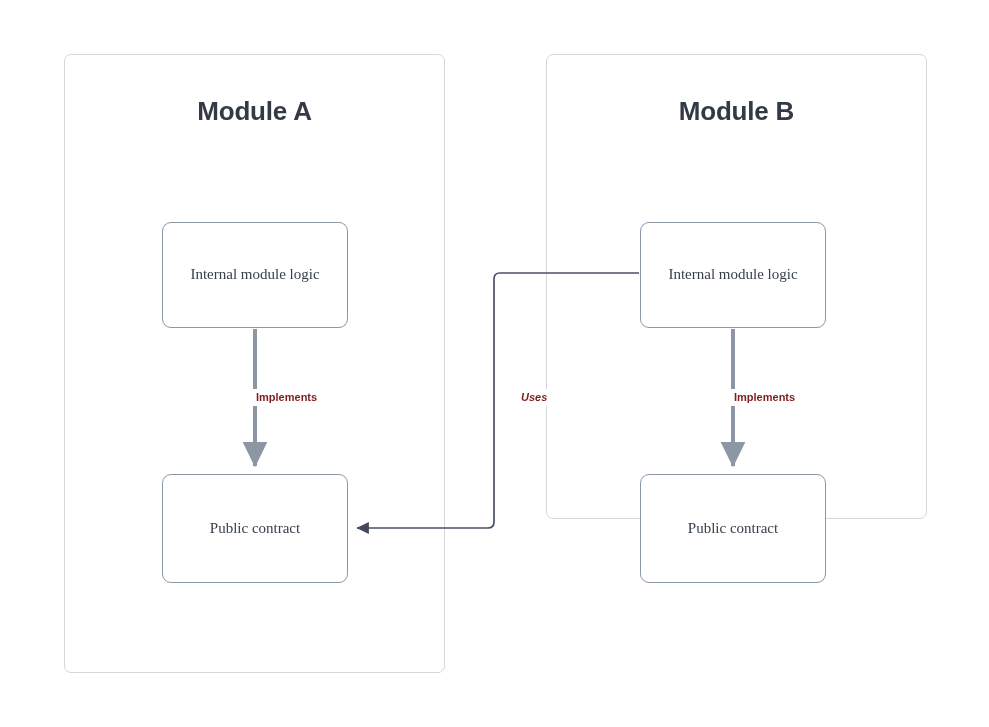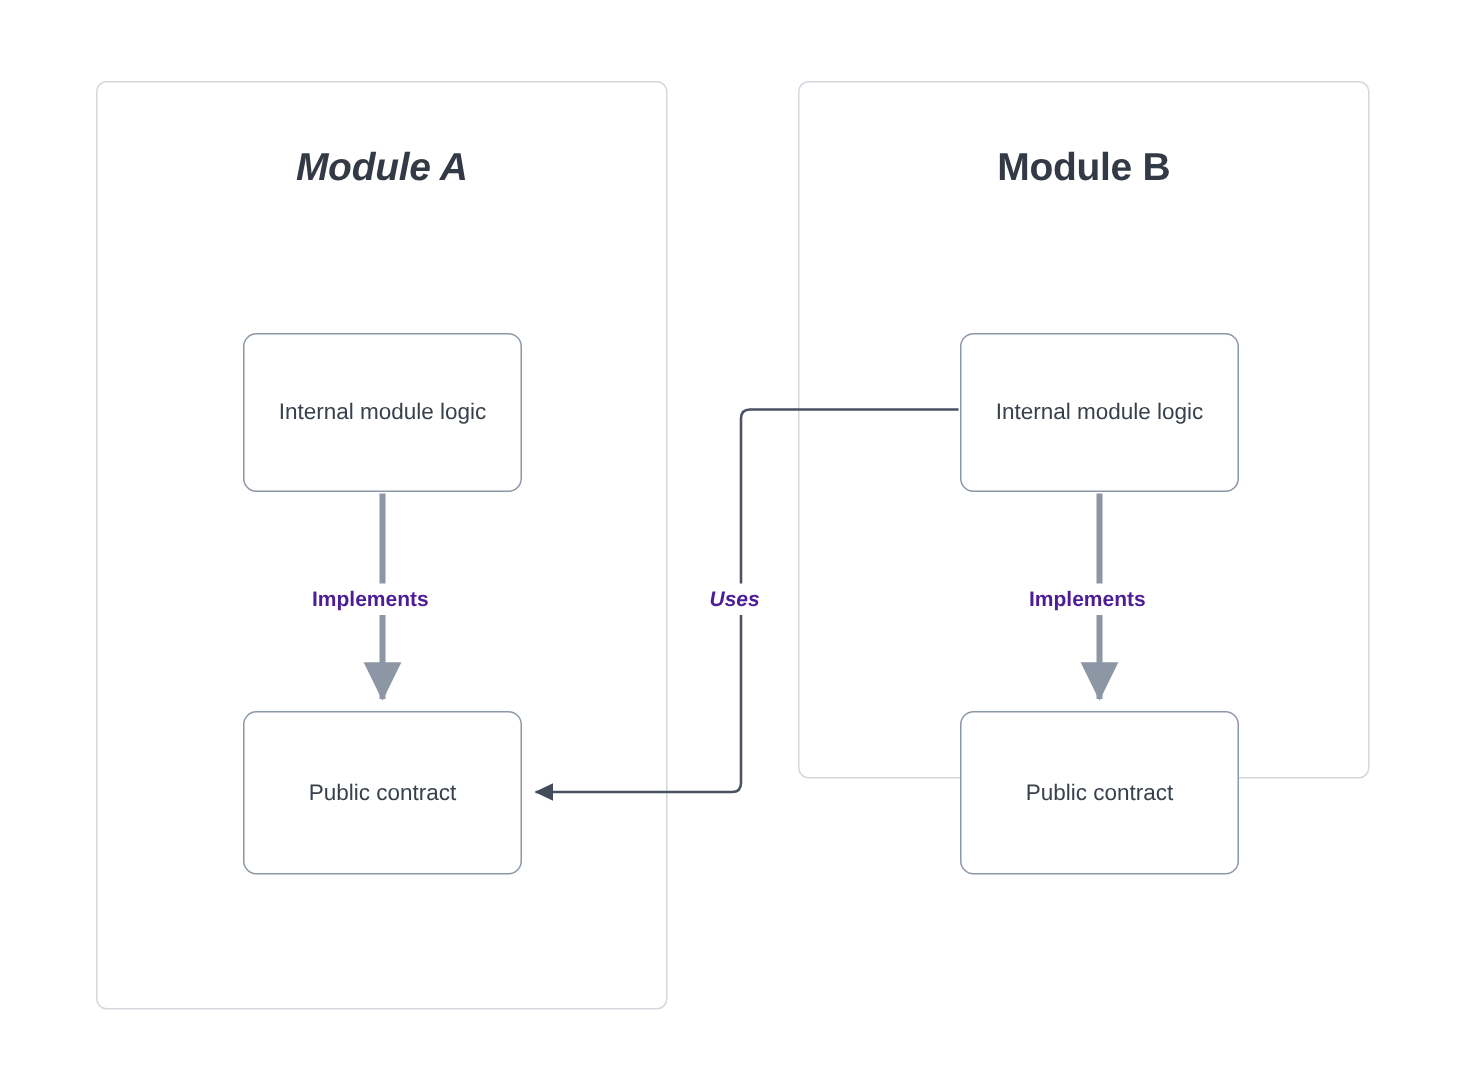--- a/index.html
+++ b/index.html
@@ -21,22 +21,22 @@
   }
 
   
   .module-container {
     position: absolute;
     box-sizing: border-box;
     border: 1.6px solid #d4d7dd;
     border-radius: 7px;
     background: #ffffff;
   }
-  #module-a { left: 64px;  top: 54px; width: 381px; height: 619px; font-style: italic; }
-  #module-b { left: 532px; top: 54px; width: 381px; height: 465px; }
+  #module-a { left: 64px;  top: 54px; width: 381px; height: 619px; }
+  #module-b { left: 546px; top: 54px; width: 381px; height: 465px; }
 
   .module-title {
     position: absolute;
     left: 0;
     right: 0;
     top: 41px;
     text-align: center;
     font-size: 26px;
     font-weight: bold;
     color: #333a45;
@@ -54,49 +54,50 @@
     display: flex;
     align-items: center;
     justify-content: center;
     text-align: center;
     font-size: 15px;
     color: #38404c;
     line-height: 1.45;
     padding: 0 10px;
     z-index: 4;
   }
-  .node-label { display: block; }
+  .node-label { display: block; font-family: Liberation Serif, serif; }
 
   #node-a-logic    { left: 162px; top: 222px; width: 186px; height: 106px; }
   #node-a-contract { left: 162px; top: 474px; width: 186px; height: 109px; }
   #node-b-logic    { left: 640px; top: 222px; width: 186px; height: 106px; }
   #node-b-contract { left: 640px; top: 474px; width: 186px; height: 109px; }
 
   
   .conn-svg {
     position: absolute;
     left: 0;
     top: 0;
     width: 989px;
     height: 727px;
     overflow: visible;
     z-index: 2;
     pointer-events: none;
   }
 
   .edge-label {
     position: absolute;
-    font-size: 14px;
+    font-size: 11px;
     font-weight: bold;
-    color: #4c1d95;
+    color: #7f1d1d;
     background: #ffffff;
     padding: 2px 5px;
     white-space: nowrap;
     z-index: 6;
     line-height: 1.2;
+    margin-left: 48px;
   }
   #label-implements-a { left: 203px; top: 389px; }
   #label-implements-b { left: 681px; top: 389px; }
   #label-uses        { left: 468px; top: 389px; font-style: italic; }
 </style>
 </head>
 <body>
 
 <div id="canvas">
 

